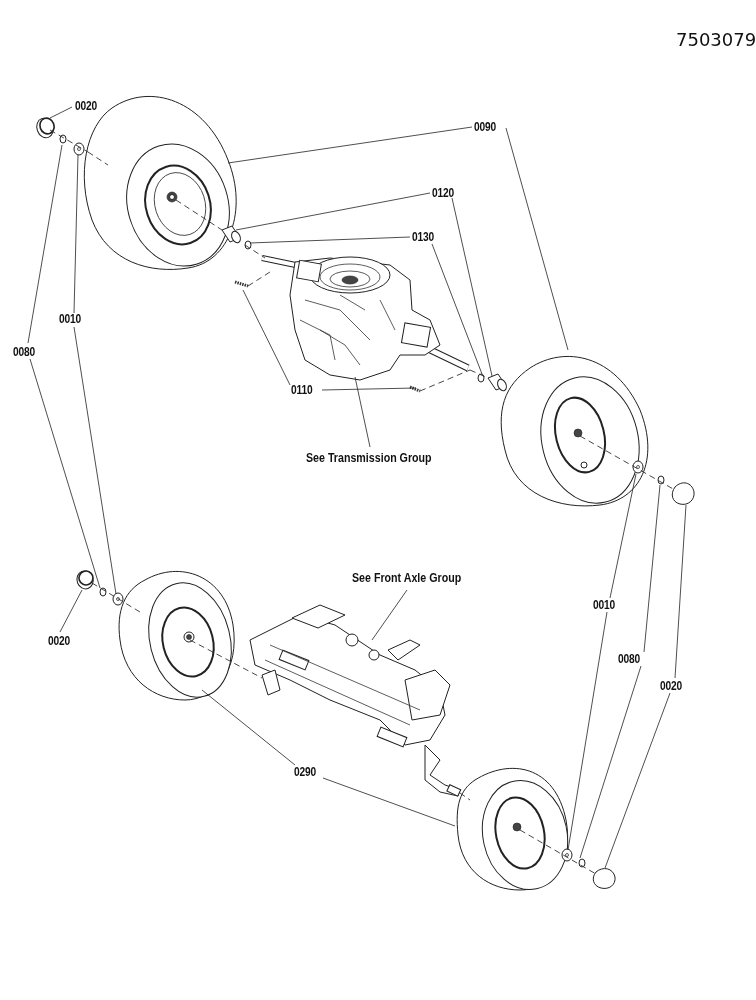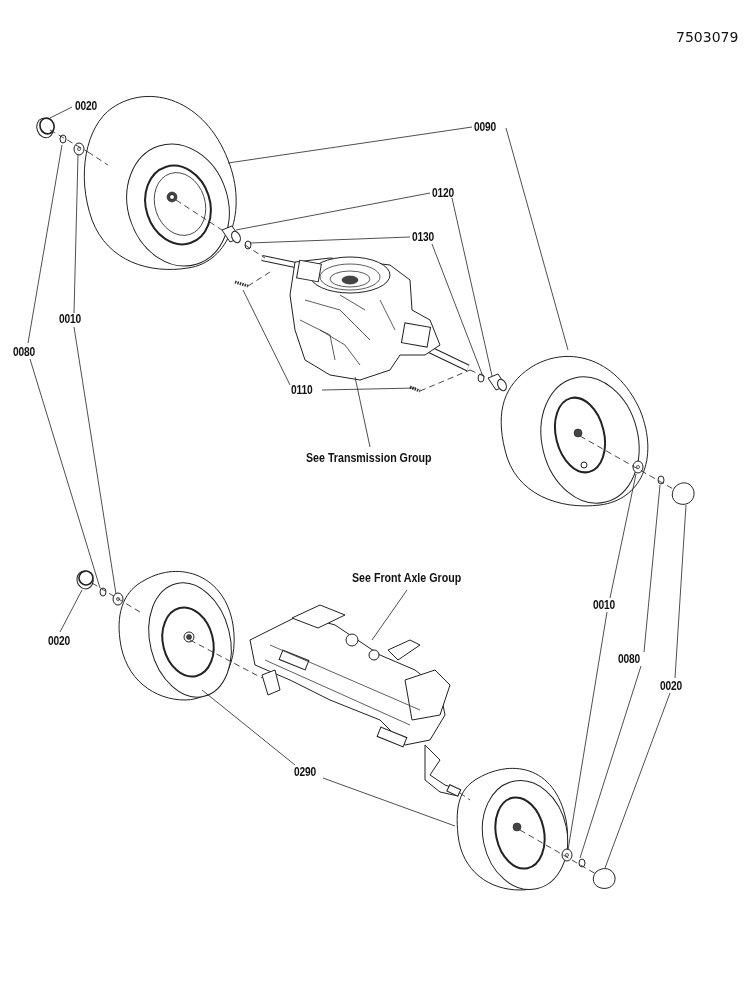--- a/index.html
+++ b/index.html
@@ -1,18 +1,18 @@
 <!DOCTYPE html>
 <html><head>
 <meta charset="utf-8">
 <style>
   html, body { margin: 0; padding: 0; background: #ffffff; }
   body { width: 756px; height: 1000px; position: relative; overflow: hidden; font-family: "Liberation Sans", sans-serif; }
   #diagram { position: absolute; left: 0; top: 0; width: 756px; height: 1000px; }
-  .doc-id { position: absolute; left: 676px; top: 29px; font-family: "DejaVu Sans", sans-serif; font-size: 14px; color: #111; }
+  .doc-id { position: absolute; left: 676px; top: 29px; font-family: "DejaVu Sans", sans-serif; font-size: 18px; color: #111; }
   .lbl { position: absolute; font-family: "Liberation Sans", sans-serif; font-weight: bold; font-size: 12px; color: #111; letter-spacing: -0.2px; transform: scaleX(0.85); transform-origin: left center; white-space: nowrap; }
   .note { position: absolute; font-family: "Liberation Sans", sans-serif; font-weight: bold; font-size: 13px; color: #111; transform: scaleX(0.82); transform-origin: left center; white-space: nowrap; }
   svg .ol { fill: #fff; stroke: #222; stroke-width: 1; }
   svg .thin { fill: none; stroke: #333; stroke-width: 0.8; }
   svg .dash { fill: none; stroke: #333; stroke-width: 0.9; stroke-dasharray: 6 4; }
   svg .lead { fill: none; stroke: #222; stroke-width: 0.8; }
   svg .dk { fill: #444; stroke: #222; stroke-width: 0.6; }
 </style>
 </head>
 <body>

